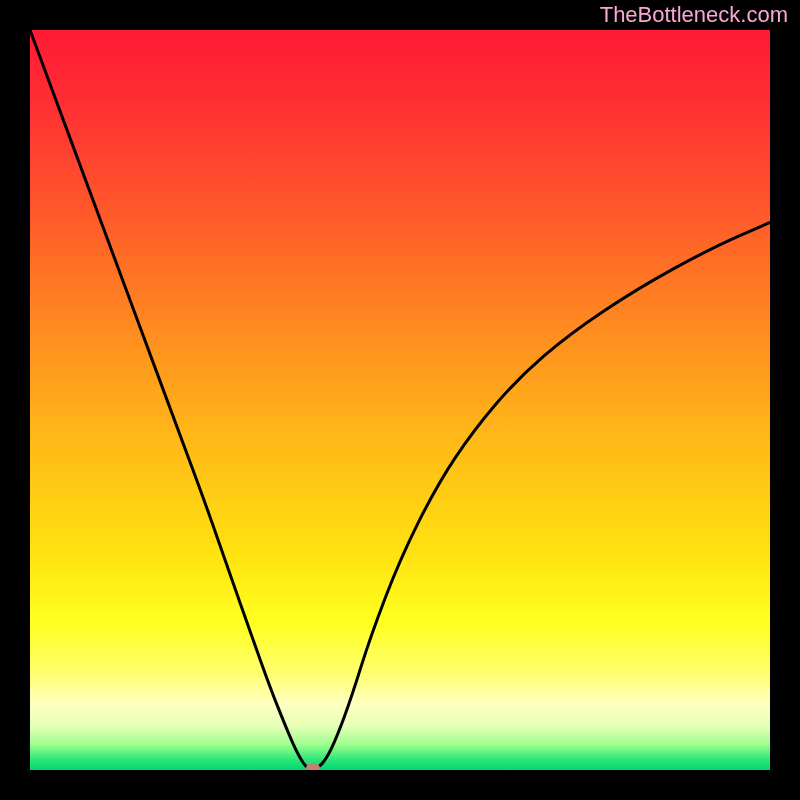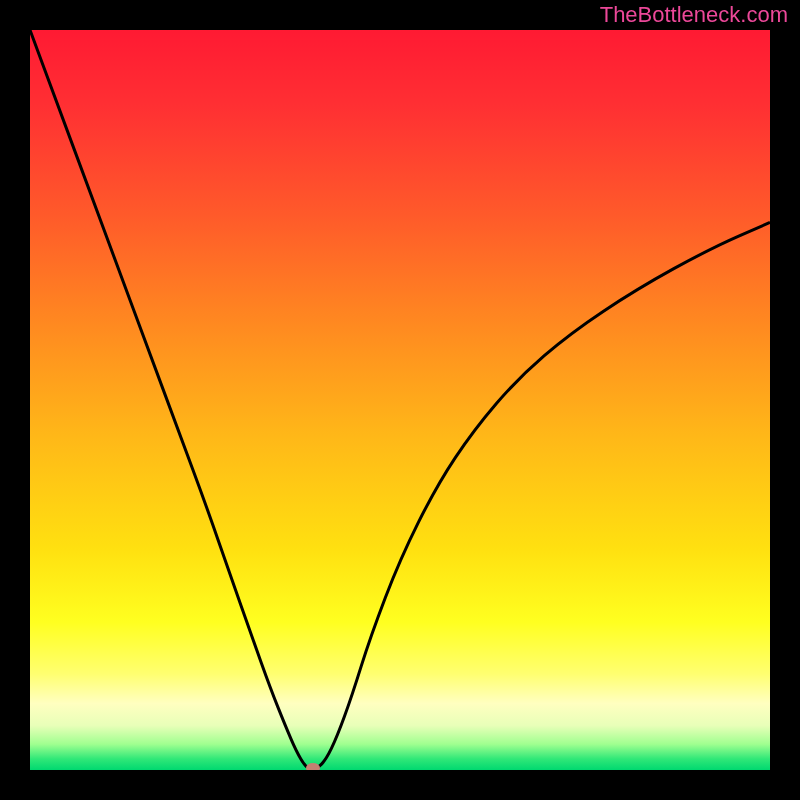--- a/index.html
+++ b/index.html
@@ -8,21 +8,21 @@
   .frame {
     position: absolute;
     top: 0; left: 0;
     width: 800px; height: 800px;
     background: #000;
   }
   .watermark {
     position: absolute;
     top: 2px;
     right: 12px;
-    color: #ec4899;
+    color: #f9a8d4;
     font-size: 22px;
     font-weight: 400;
     letter-spacing: 0px;
     z-index: 50;
   }
   .plot {
     position: absolute;
     left: 30px;
     top: 30px;
     width: 740px;

